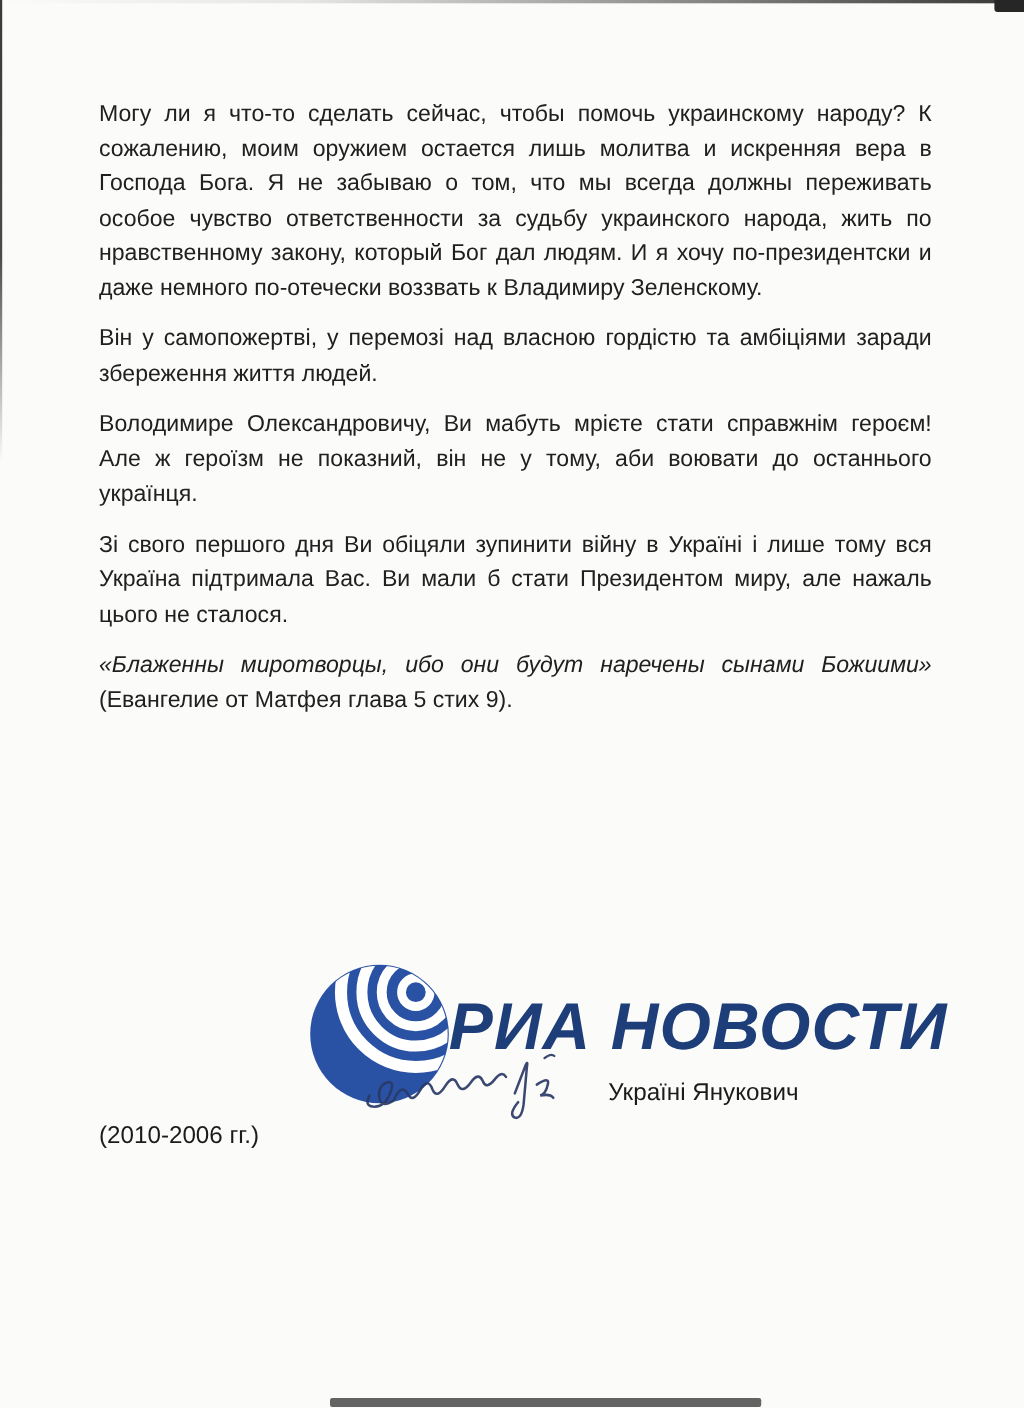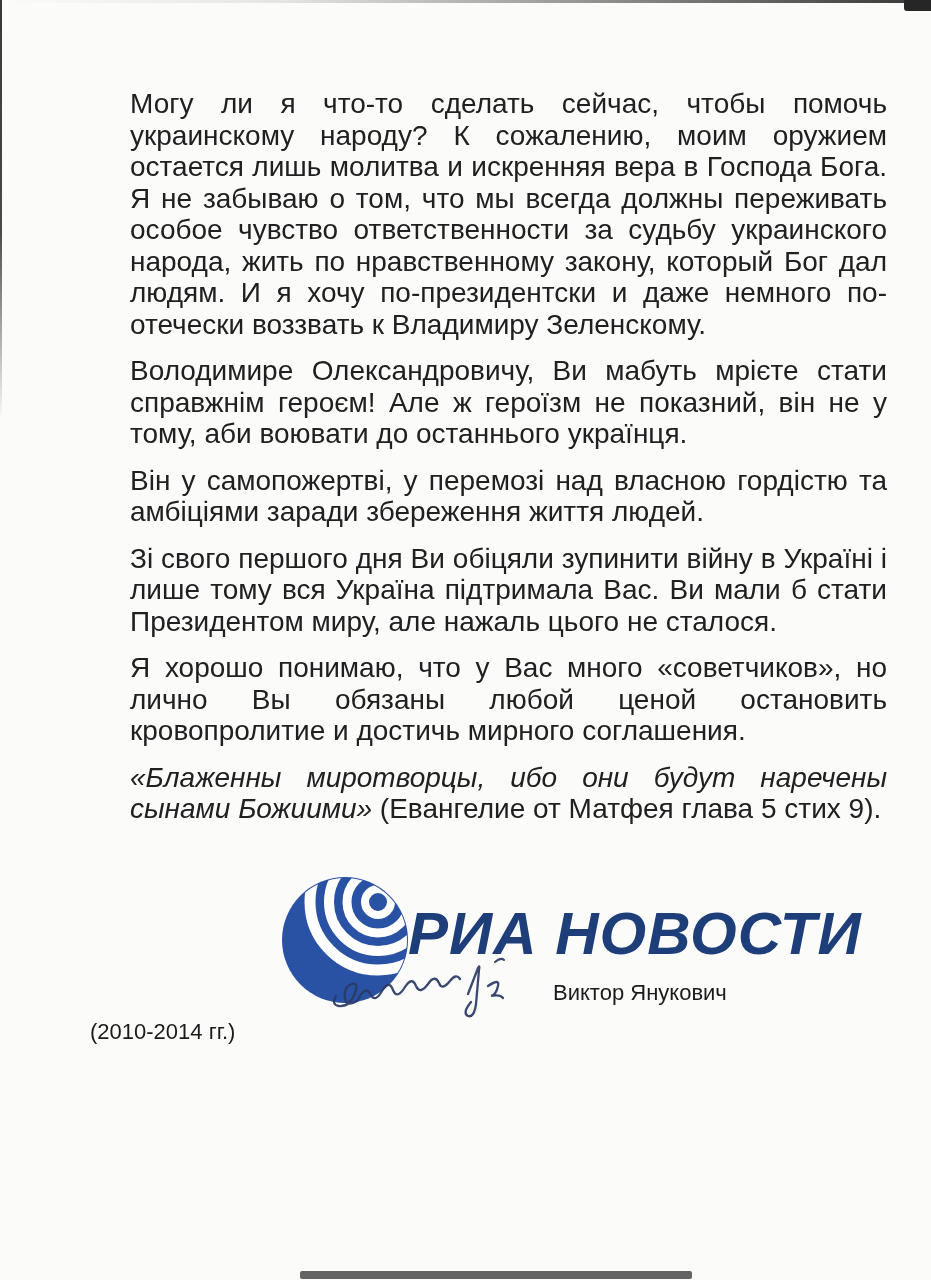--- a/index.html
+++ b/index.html
@@ -28,21 +28,21 @@
     position:absolute;top:0;left:0;width:2px;height:420px;
     background:linear-gradient(to bottom,#3a3a3a 0%,#4a4a4a 55%,rgba(70,70,70,0) 100%);
   }
   .scan-bottom-bar{
     position:absolute;left:300px;top:1271px;width:392px;height:8px;
     background:#4f4f4f;border-radius:2px;opacity:.88;filter:blur(.4px);
   }
   
   .letter{
     position:absolute;left:90px;top:88px;width:757px;
-    font-size:28px;line-height:31.5px;color:#202020;margin-left:40px;
+    font-size:21px;line-height:31.5px;color:#202020;
   }
   .letter p{
     margin:0 0 15px 0;
     text-align:justify;
     text-align-last:left;
   }
   .quote-italic{font-style:italic;}
   
   .wm-globe{position:absolute;left:281px;top:876px;width:128px;height:128px;}
   .wm-text{
@@ -61,24 +61,23 @@
 
 <div class="page">
 
   <div class="scan-top-line"></div>
   <div class="scan-corner-block"></div>
   <div class="scan-left-line"></div>
   <div class="scan-bottom-bar"></div>
 
   <div class="letter">
     <p>Могу ли я что-то сделать сейчас, чтобы помочь украинскому народу? К сожалению, моим оружием остается лишь молитва и искренняя вера в Господа Бога. Я не забываю о том, что мы всегда должны переживать особое чувство ответственности за судьбу украинского народа, жить по нравственному закону, который Бог дал людям.  И я хочу по-президентски и даже немного по-отечески воззвать к Владимиру Зеленскому.</p>
+    <p>Він у самопожертві, у перемозі над власною гордістю та амбіціями заради збереження життя людей.</p>
     <p>Володимире Олександровичу, Ви мабуть мрієте стати справжнім героєм! Але ж героїзм не показний, він не у тому, аби воювати до останнього українця.</p>
-    <p>Він у самопожертві, у перемозі над власною гордістю та амбіціями заради збереження життя людей.</p>
     <p>Зі свого першого дня Ви обіцяли зупинити війну в Україні і лише тому вся Україна підтримала Вас. Ви мали б стати Президентом миру, але нажаль цього не сталося.</p>
-    <p>Я хорошо понимаю, что у Вас много «советчиков», но лично Вы обязаны любой ценой остановить кровопролитие и достичь мирного соглашения.</p>
     <p><span class="quote-italic">«Блаженны миротворцы, ибо они будут наречены сынами Божиими»</span><span> (Евангелие от Матфея глава 5 стих 9).</span></p>
   </div>
 
   <svg class="wm-globe" viewBox="0 0 128 128" aria-hidden="true">
     <defs>
       <clipPath id="globeClip">
           <circle cx="64" cy="64" r="62"></circle>
         </clipPath>
     </defs>
     <circle cx="64" cy="64" r="63" fill="#2a52a4"></circle>
@@ -93,16 +92,16 @@
 
   <svg class="sig-scrawl" viewBox="0 0 235 62" aria-hidden="true">
     <g fill="none" stroke="#2b3a66" stroke-width="2.3" stroke-linecap="round" opacity="0.92">
       <path d="M6,40 q-5,9 3,10 q11,1 16,-13 q4,-11 -3,-9 q-9,3 -7,15 q2,8 12,2"></path>
       <path d="M28,44 q7,-16 13,-5 q4,8 11,-4 q7,-12 11,-1 q4,10 12,-3 q7,-11 11,-1 q4,9 12,-2 q7,-10 11,-1 q3,8 11,-2 q6,-8 10,-2"></path>
       <path d="M138,38 l10,-26 q2,-4 1,2 l-3,34 q-2,14 -8,12 q-6,-3 3,-14"></path>
       <path d="M158,30 q12,-8 10,0 q-2,9 -7,10 q9,-2 12,2"></path>
       <path d="M165,6 q6,-5 9,-2" stroke-width="2"></path>
     </g>
   </svg>
-  <div class="sig-name">Виктор Янукович</div>
-  <div class="sig-years">(2010-2014 гг.)</div>
+  <div class="sig-name">Україні Янукович</div>
+  <div class="sig-years">(2010-2006 гг.)</div>
 
 </div>
 
 </body></html>

